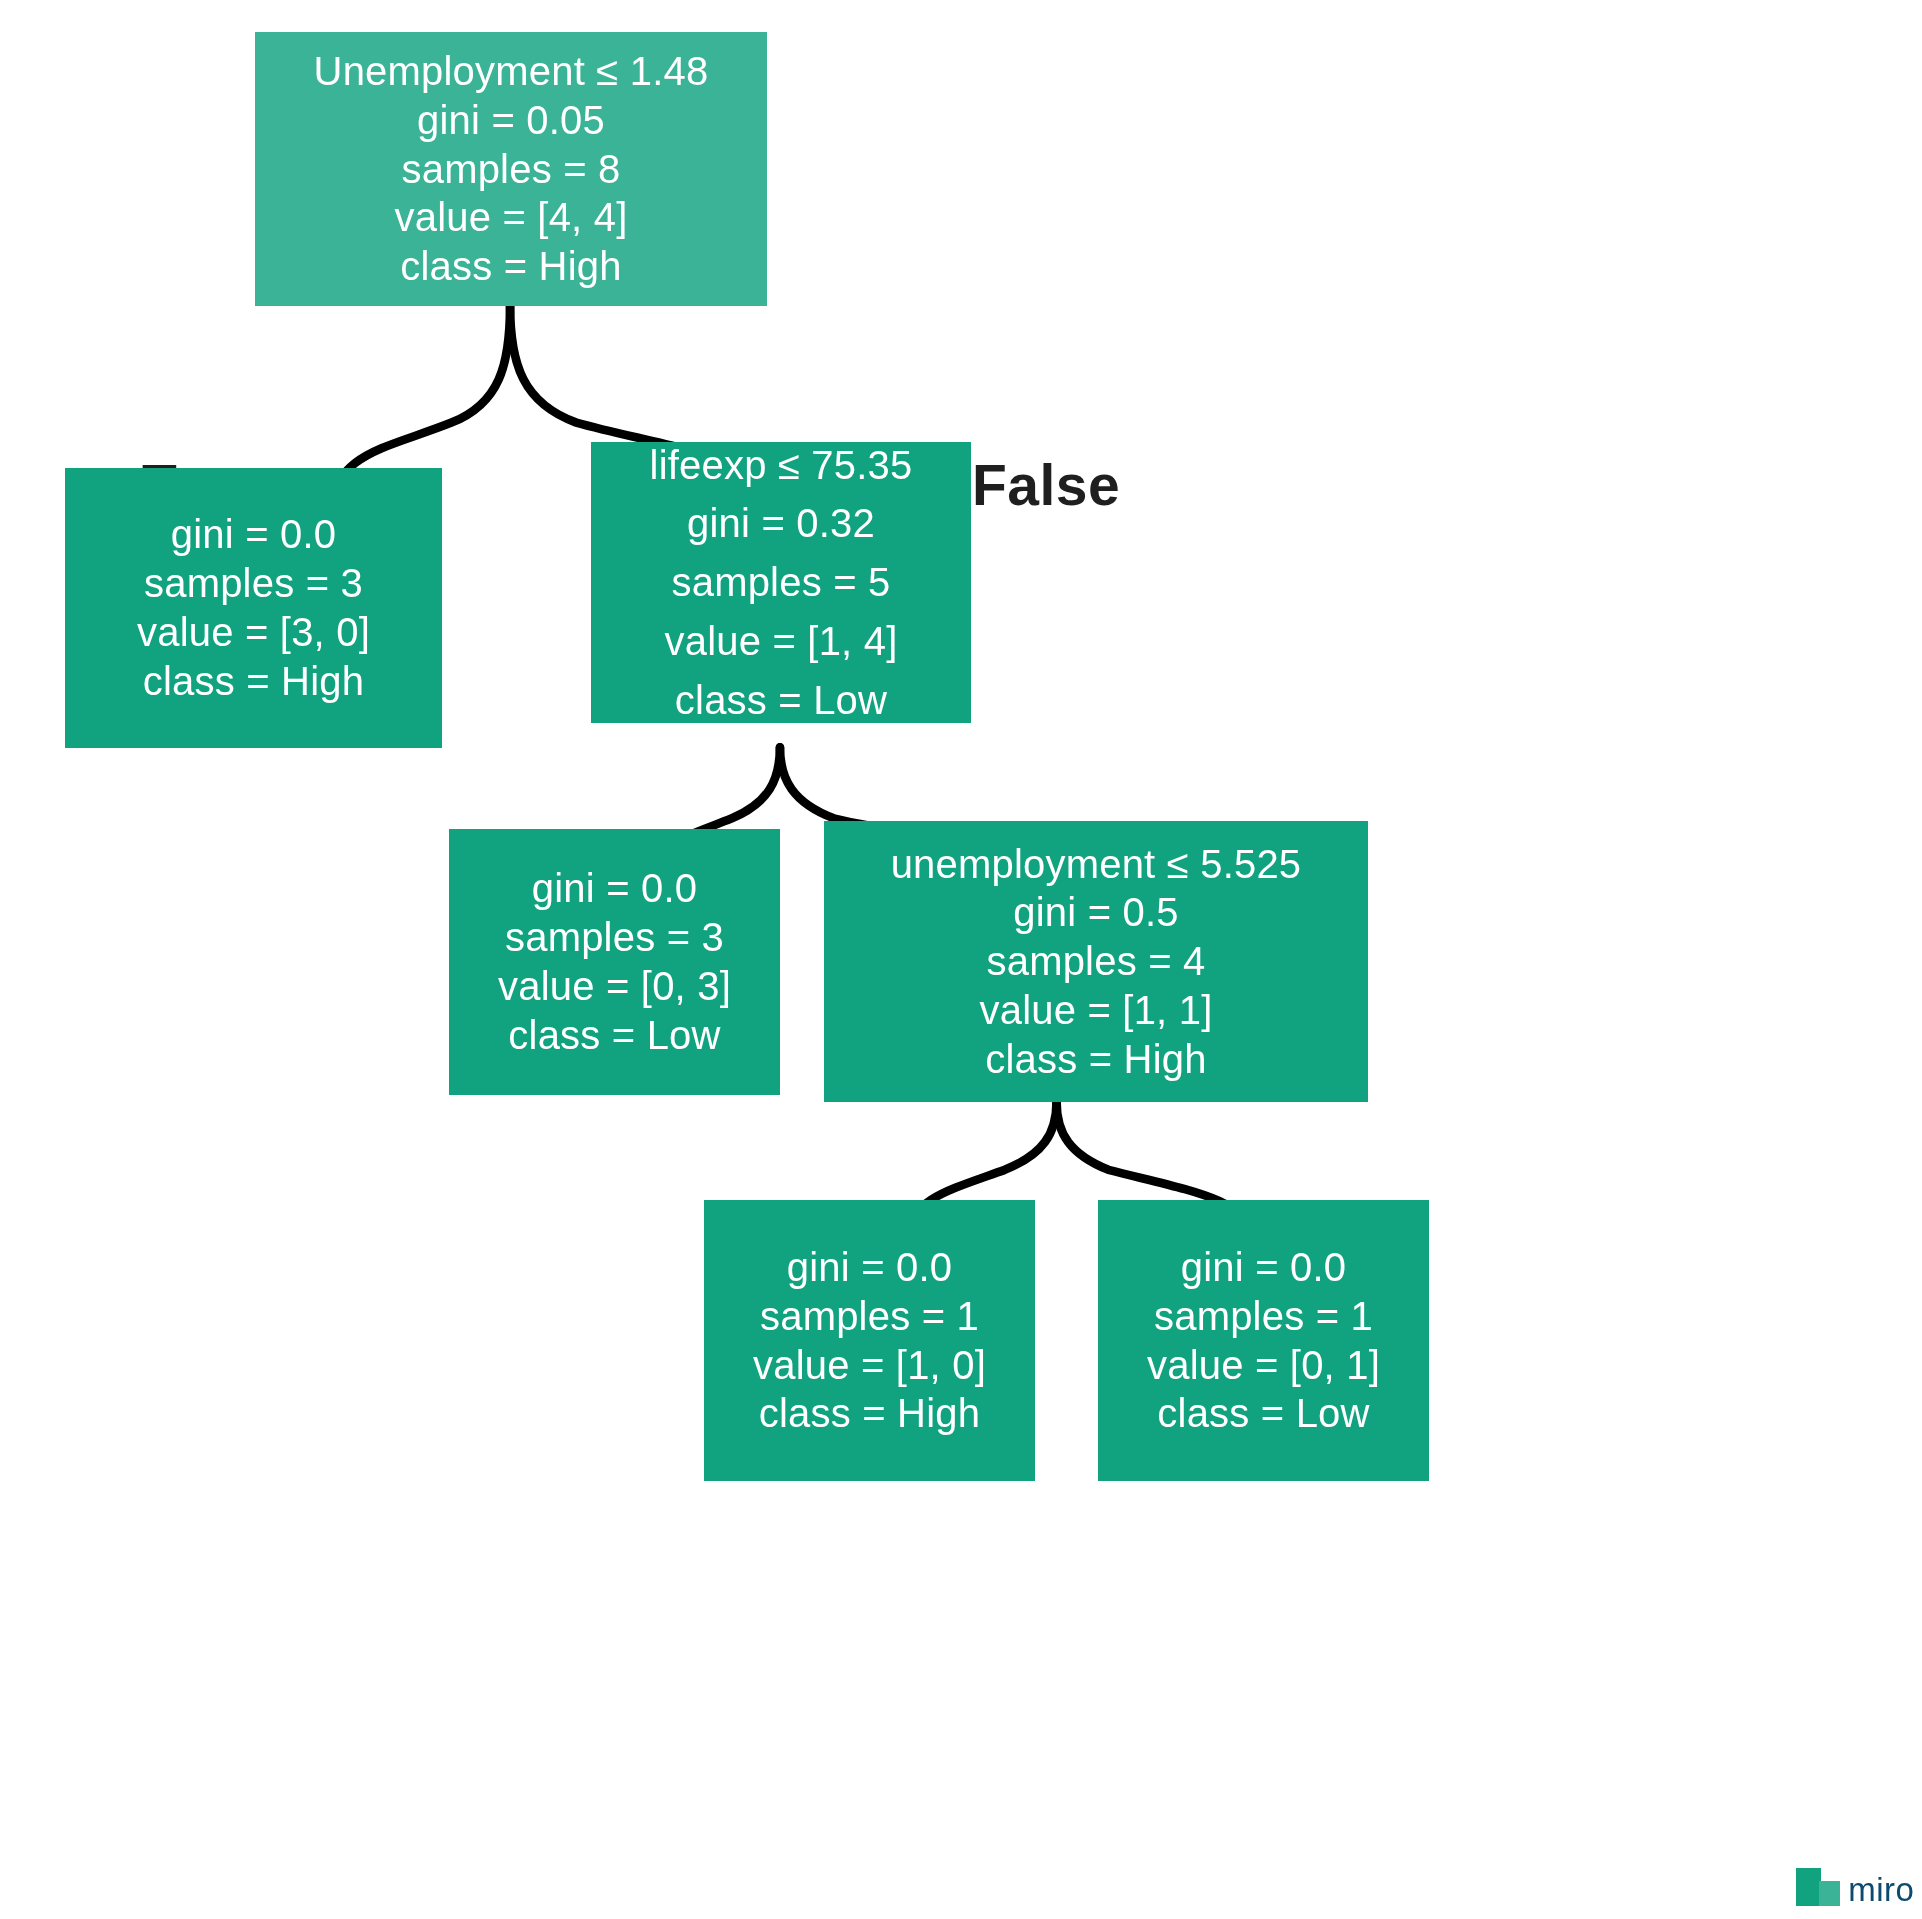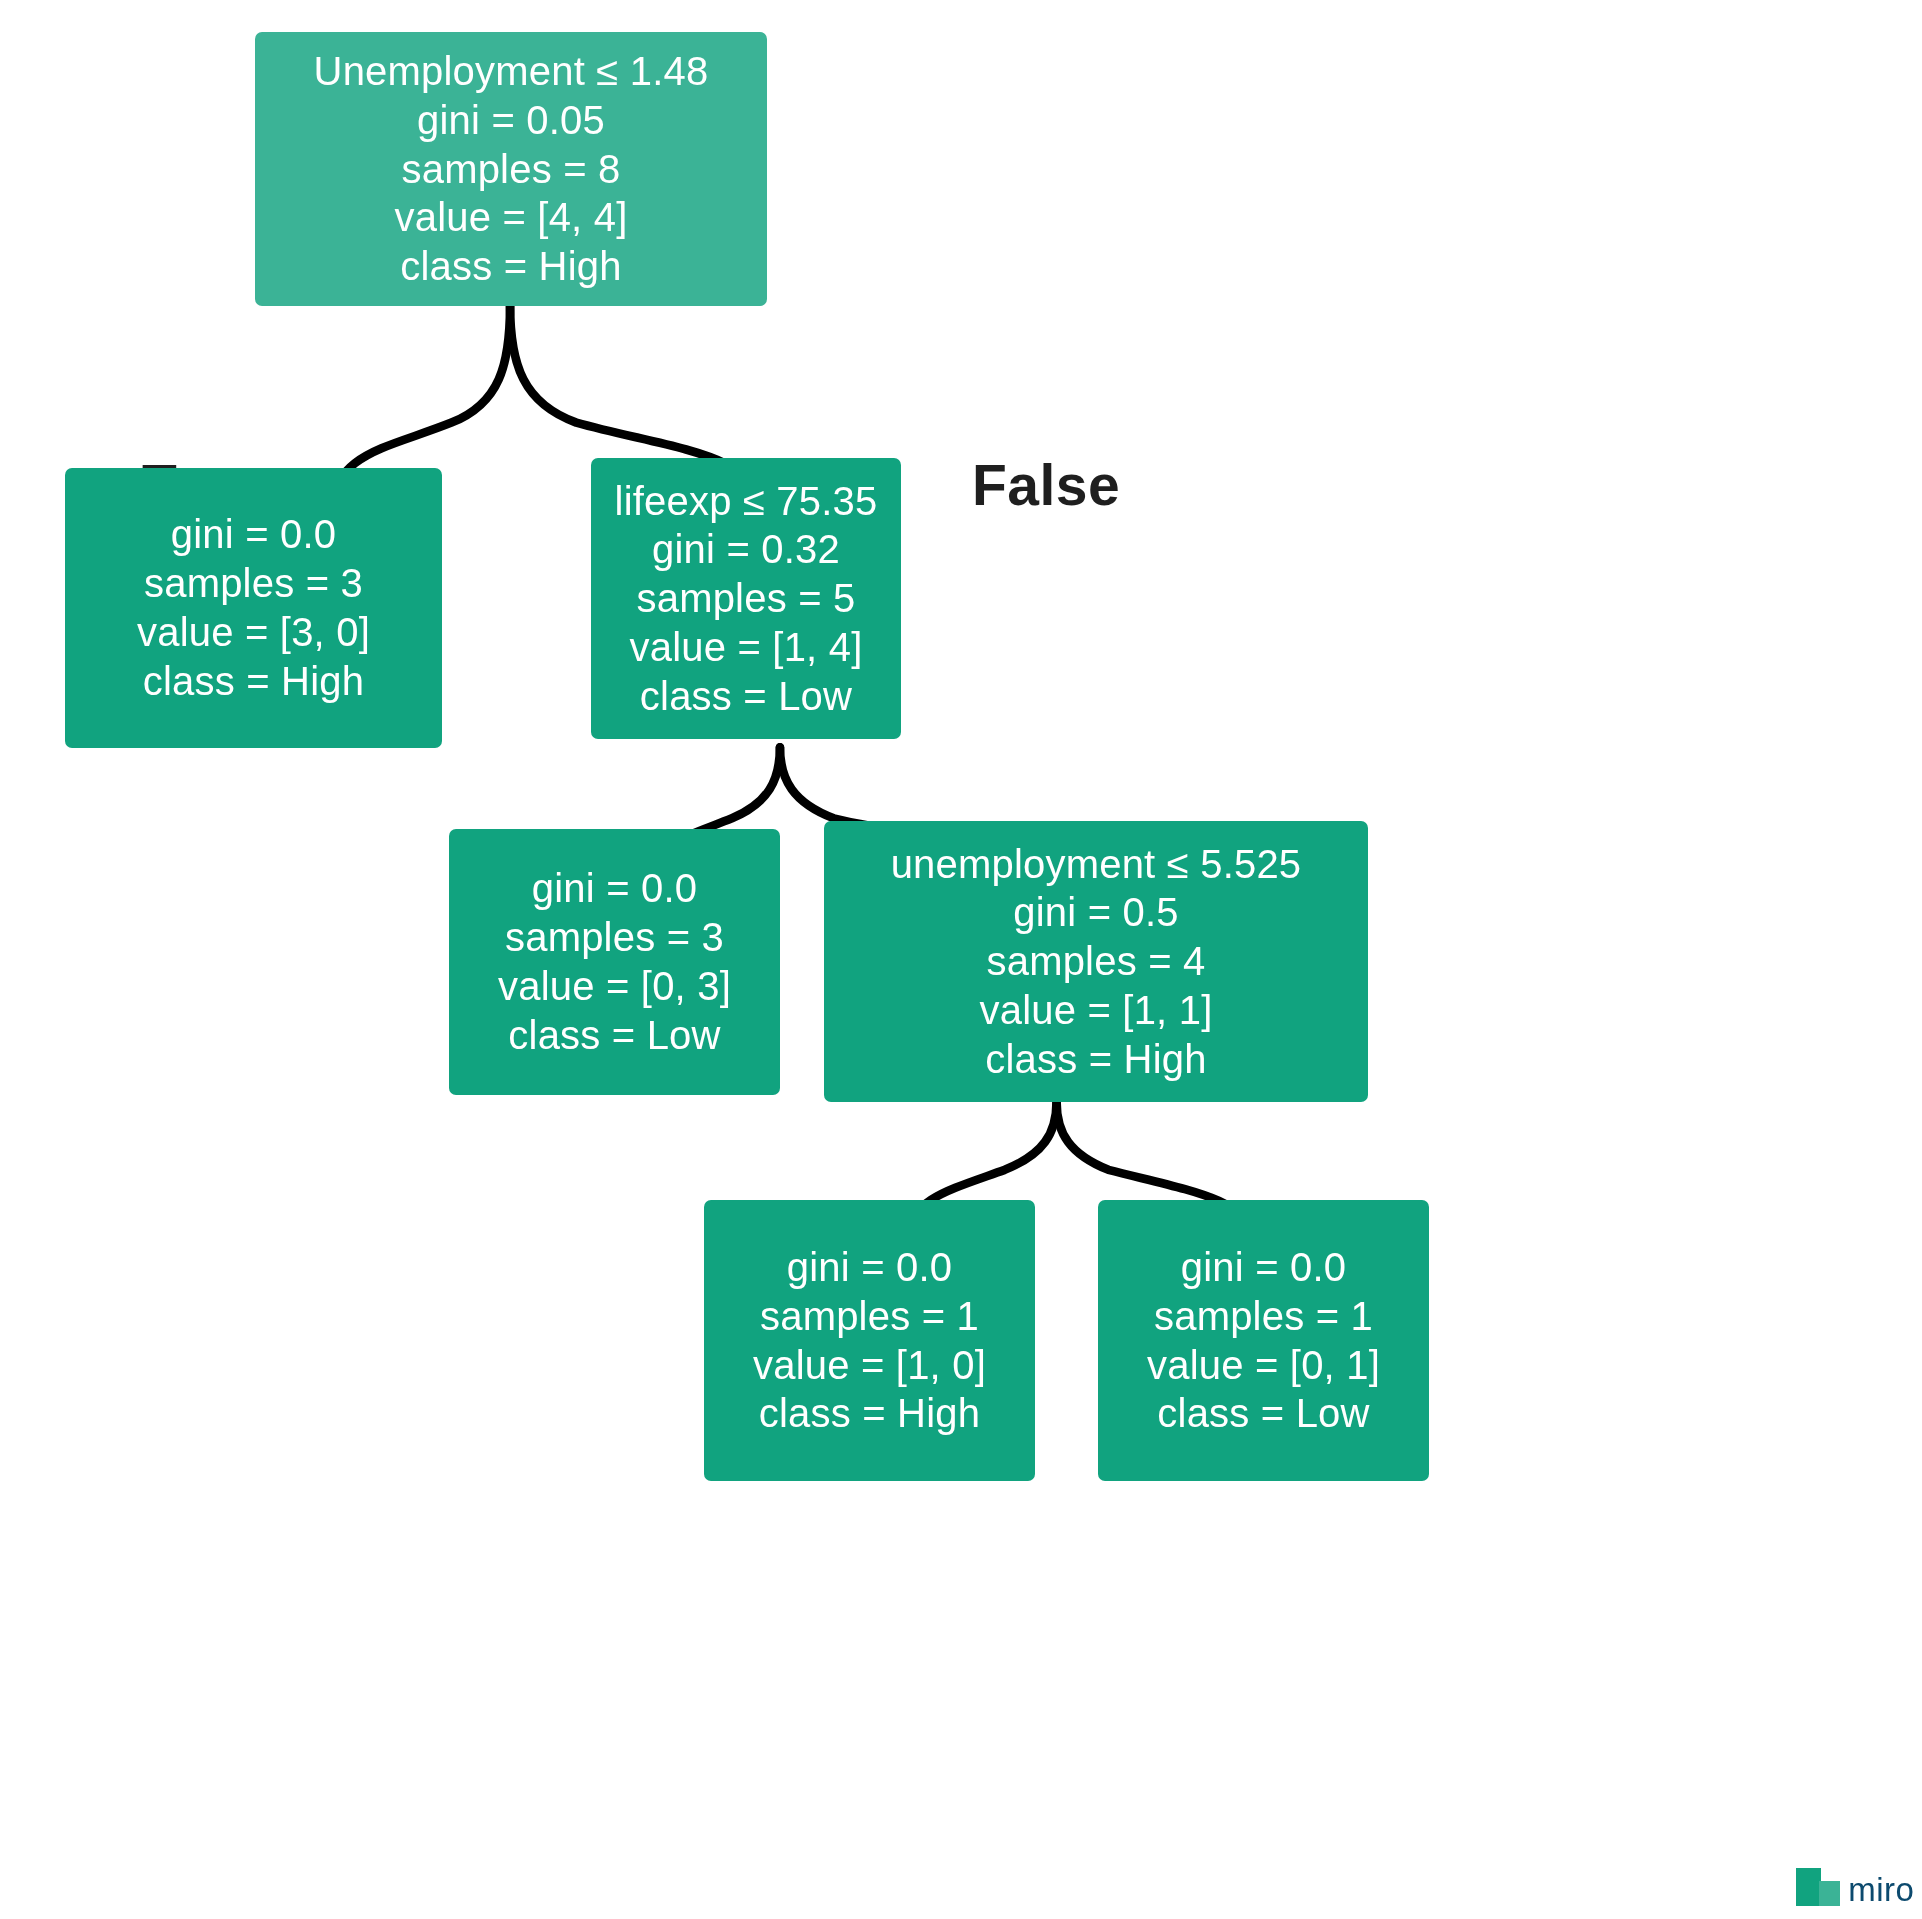--- a/index.html
+++ b/index.html
@@ -31,21 +31,20 @@
     flex-direction: column;
     align-items: center;
     justify-content: center;
     box-sizing: border-box;
     color: #ffffff;
     font-size: 40px;
     line-height: 1.22;
     text-align: center;
     letter-spacing: 0.2px;
     padding: 5.8px 9.6px;
-    border-radius: 7px;
   }
   .node .line {
     white-space: nowrap;
   }
   .edge-label {
     position: absolute;
     font-weight: bold;
     font-size: 57px;
     color: #1f1f1f;
     letter-spacing: 0.5px;
@@ -110,21 +109,21 @@
 
   <div class="edge-label" style="left:972px; top:452px;">False</div>
 
   <div class="node" id="node-leaf-true" style="left:65px; top:468px; width:377px; height:280px; background:#11A37F;">
     <div class="line">gini = 0.0</div>
     <div class="line">samples = 3</div>
     <div class="line">value = [3, 0]</div>
     <div class="line">class = High</div>
   </div>
 
-  <div class="node" id="node-lifeexp" style="left:591px; top:458px; width:310px; height:281px; background:#11A37F;">
+  <div class="node" id="node-lifeexp" style="left:591px; top:442px; width:380px; height:281px; background:#11A37F;gap:10px;">
     <div class="line">lifeexp ≤ 75.35</div>
     <div class="line">gini = 0.32</div>
     <div class="line">samples = 5</div>
     <div class="line">value = [1, 4]</div>
     <div class="line">class = Low</div>
   </div>
 
   <div class="node" id="node-leaf-lifeexp-true" style="left:449px; top:829px; width:331px; height:266px; background:#11A37F;">
     <div class="line">gini = 0.0</div>
     <div class="line">samples = 3</div>

